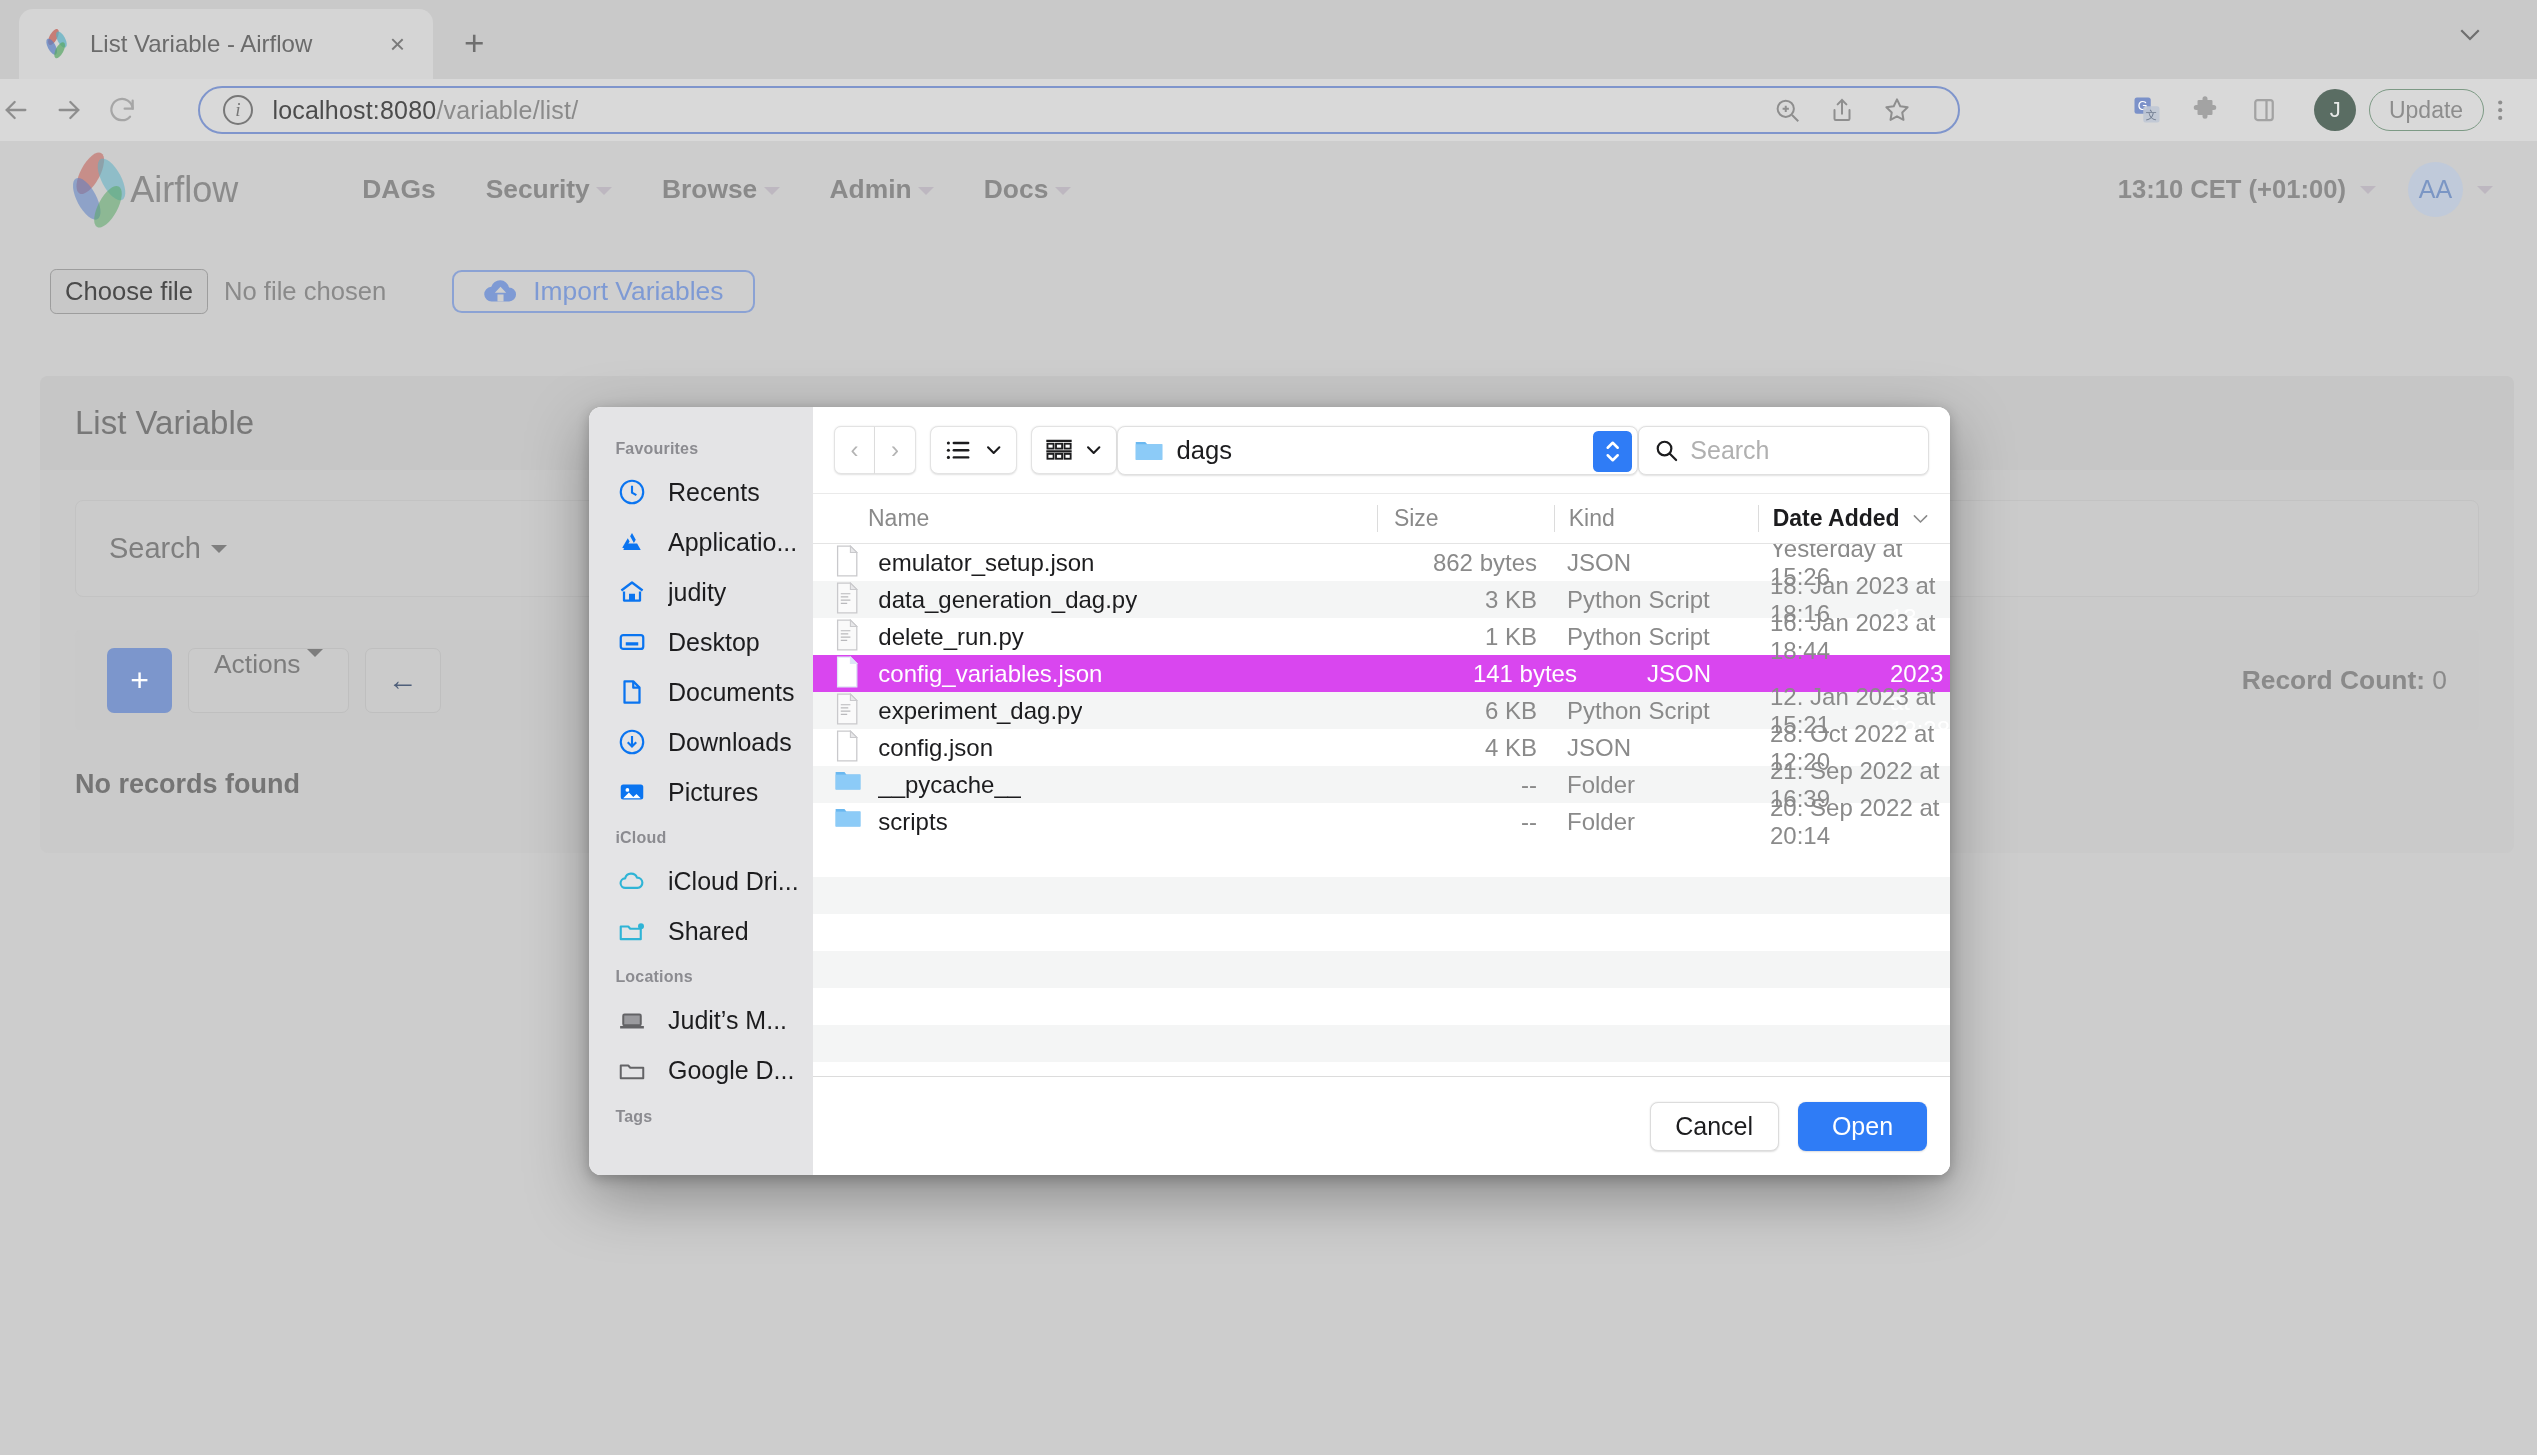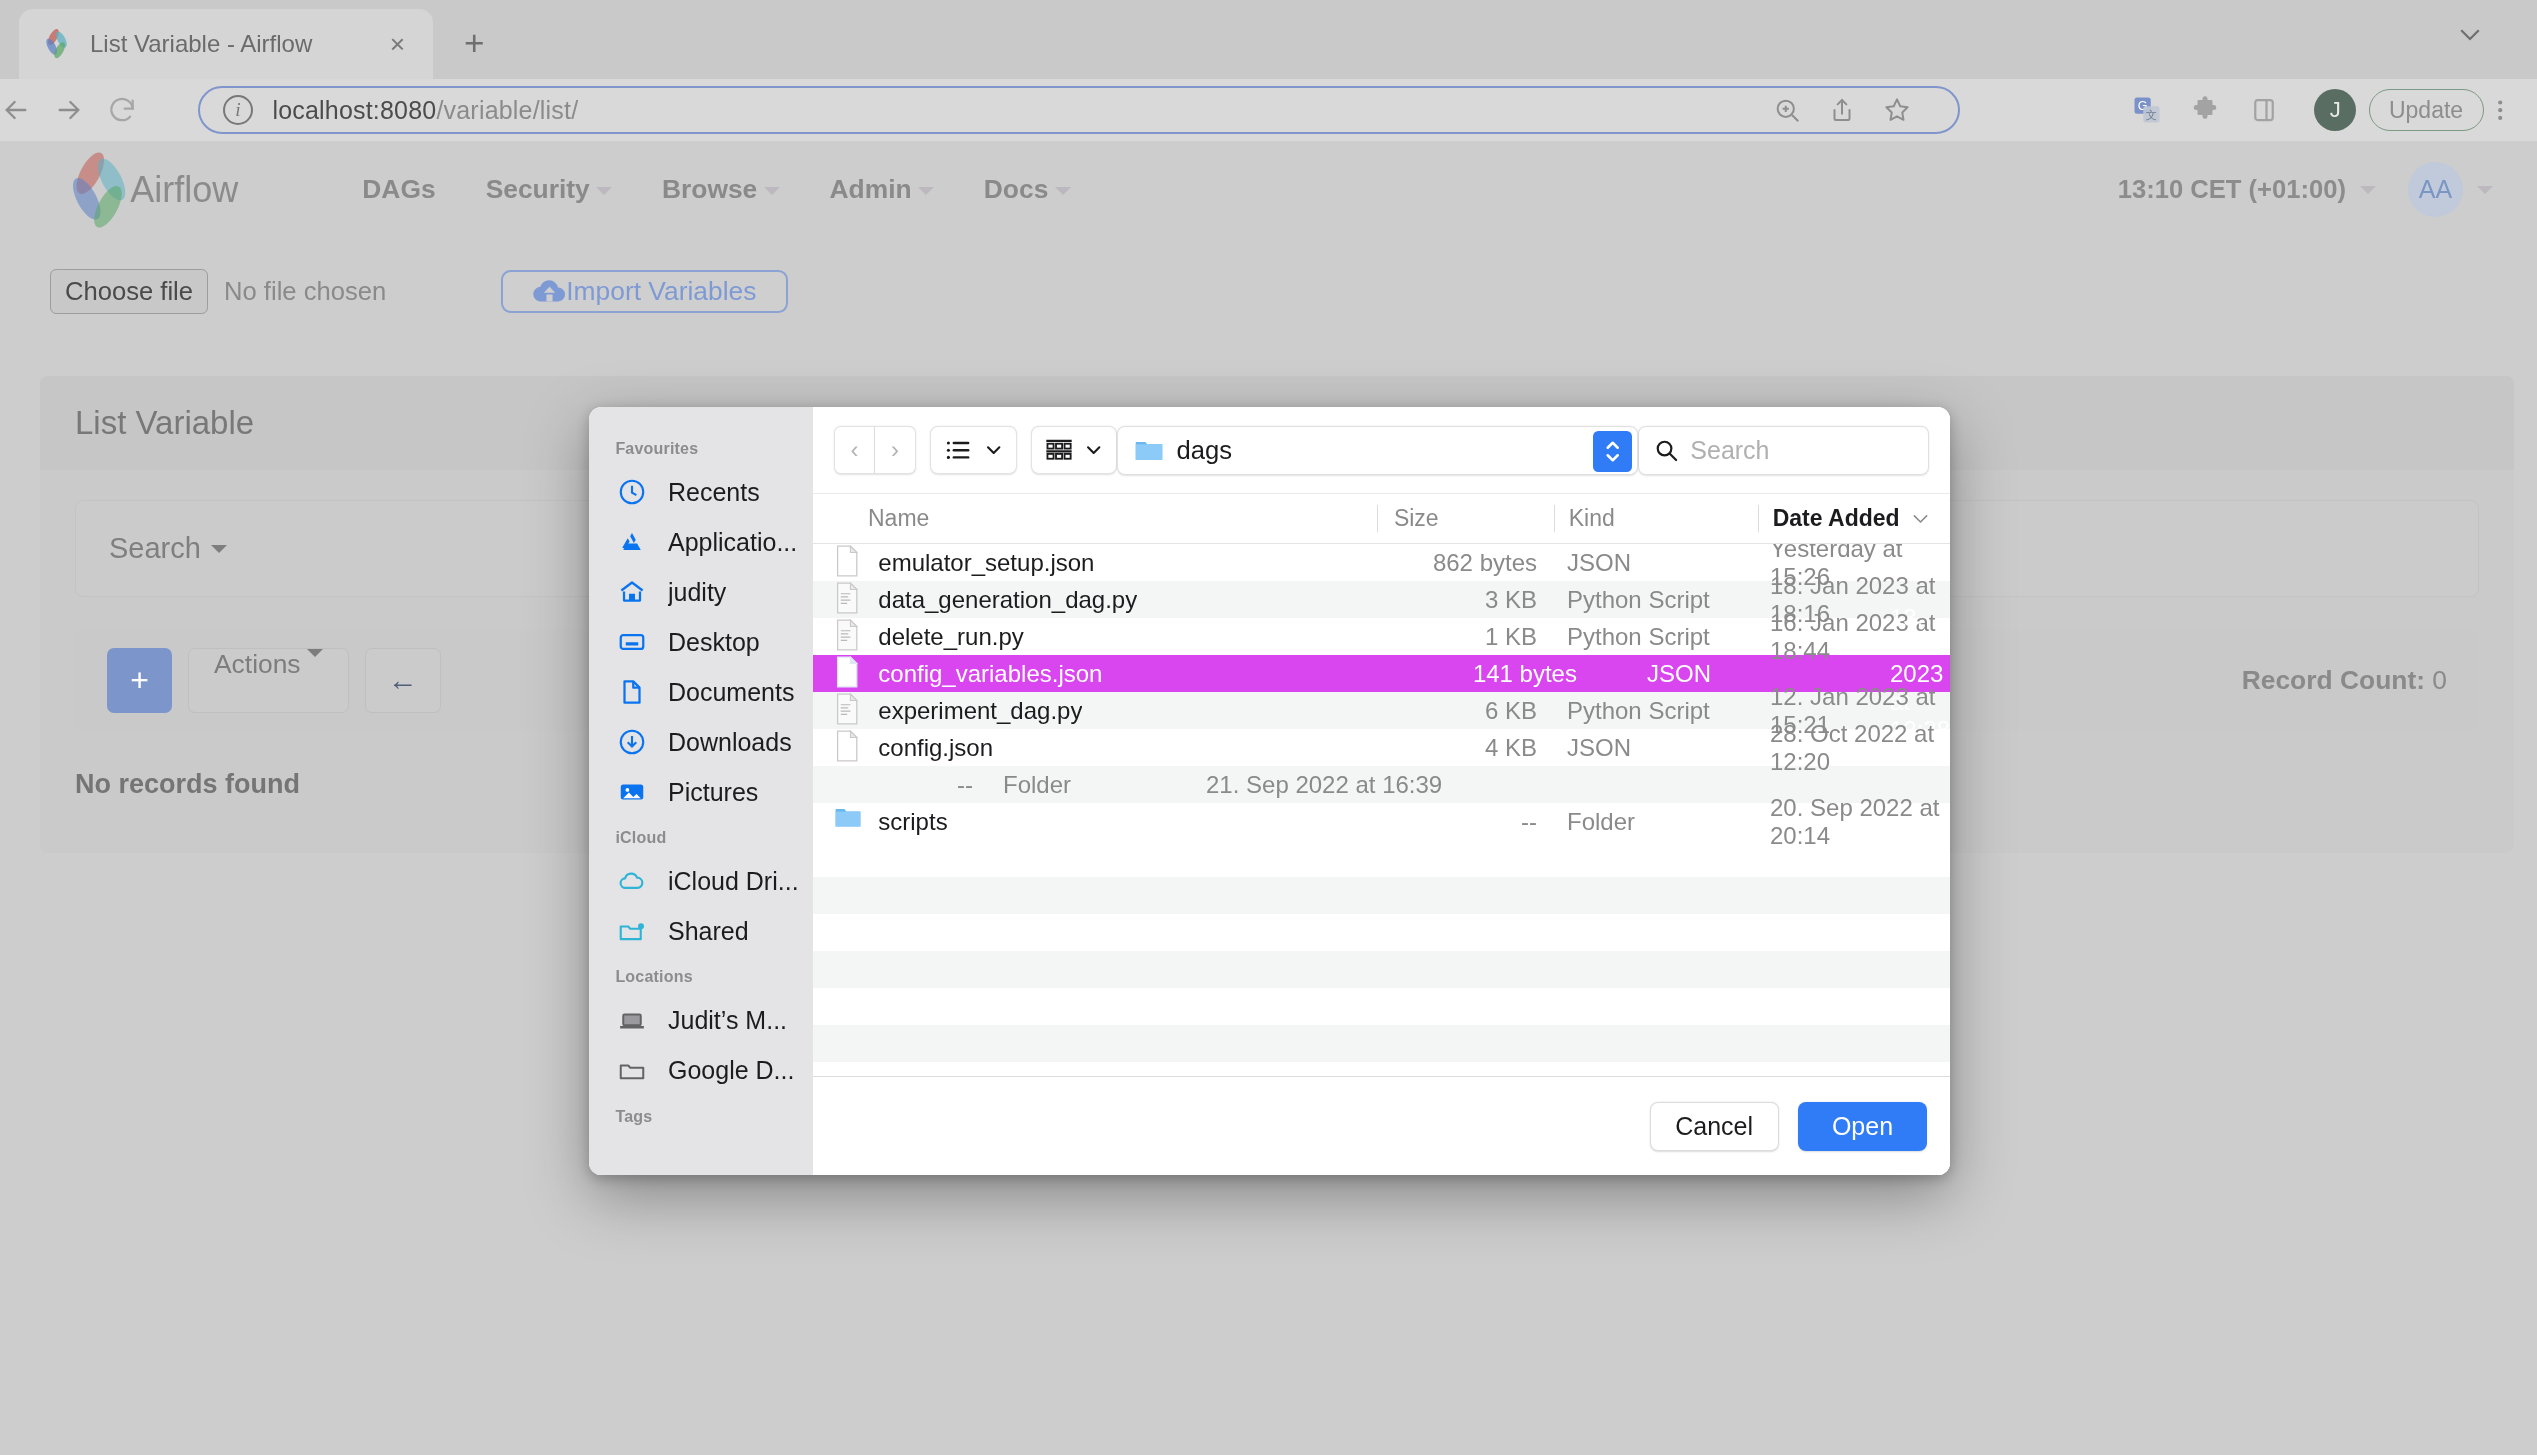--- a/index.html
+++ b/index.html
@@ -70,22 +70,22 @@
   .af-avatar { width:55px;height:55px;border-radius:50%; background:#c0cada; color:#7b96c4;
     font-size:25px; font-weight:normal; display:flex;align-items:center;justify-content:center; margin-left:32px; }
 
   .import-bar { height:106px; display:flex; align-items:center; padding-left:42px; gap:0; }
   .choose-file {
     border:1.8px solid #9d9d9d; border-radius:6.2px; background:#c8c8c8; color:#4a4a4a;
     font-size:25.6px; padding:7px 14px;
   }
   .no-file { font-size:25.6px; color:#8a8a8a; margin-left:16px; }
   .import-btn {
-    margin-left:115px; border:2.6px solid #8ba2d4; border-radius:9.7px; color:#7e9ad4;
-    font-size:26.4px; padding:4px 30px; display:flex; align-items:center; background:#cfcfcf;
+    margin-left:66px; border:2.6px solid #8ba2d4; border-radius:9.7px; color:#7e9ad4;
+    font-size:26.4px; padding:4px 30px; display:flex; align-items:center; gap:16px; background:#cfcfcf;
   }
 
   .list-card { margin:32px 32px 0 32px; background:#cacaca; border-radius:8px; overflow:hidden; }
   .list-card-head { padding:28px 35px; font-size:33px; color:#787878; background:#c6c6c6; }
   .list-search {
     margin:30px 35px 0 35px; height:97px; border:1.8px solid #c3c3c3; border-radius:8px;
     display:flex; align-items:center; padding:0 33px; background:#cbcbcb;
   }
   .list-search span { font-size:29px; color:#7f7f7f; }
   .toolbar-row { margin:33px 35px 0 35px; background:#c9c9c9; border-radius:5.3px; padding:17.6px 32px; display:flex; align-items:center; position:relative; }
@@ -631,20 +631,29 @@
               </svg>
             </span>
             <span class="fname">config.json</span>
           </span>
         <span class="c-size">4 KB</span>
         <span class="c-kind">JSON</span>
         <span class="c-date">28. Oct 2022 at 12:20</span>
       </div>
 
       <div class="fd-row alt">
+        <span class="c-name">
+            <span class="ficon">
+              <svg width="28" height="26.4" viewBox="0 0 26 24">
+                <path d="M1.5 4.5h8.2l1.8 2.1H24.5v14H1.5z" fill="#6ab8f0"></path>
+                <path d="M1.5 6.8h23v13.8h-23z" fill="#8ccbf7"></path>
+              </svg>
+            </span>
+            <span class="fname">__pycache__</span>
+          </span>
         <span class="c-size">--</span>
         <span class="c-kind">Folder</span>
         <span class="c-date">21. Sep 2022 at 16:39</span>
       </div>
 
       <div class="fd-row">
         <span class="c-name">
             <span class="ficon">
               <svg width="28" height="26.4" viewBox="0 0 26 24">
                 <path d="M1.5 4.5h8.2l1.8 2.1H24.5v14H1.5z" fill="#6ab8f0"></path>

